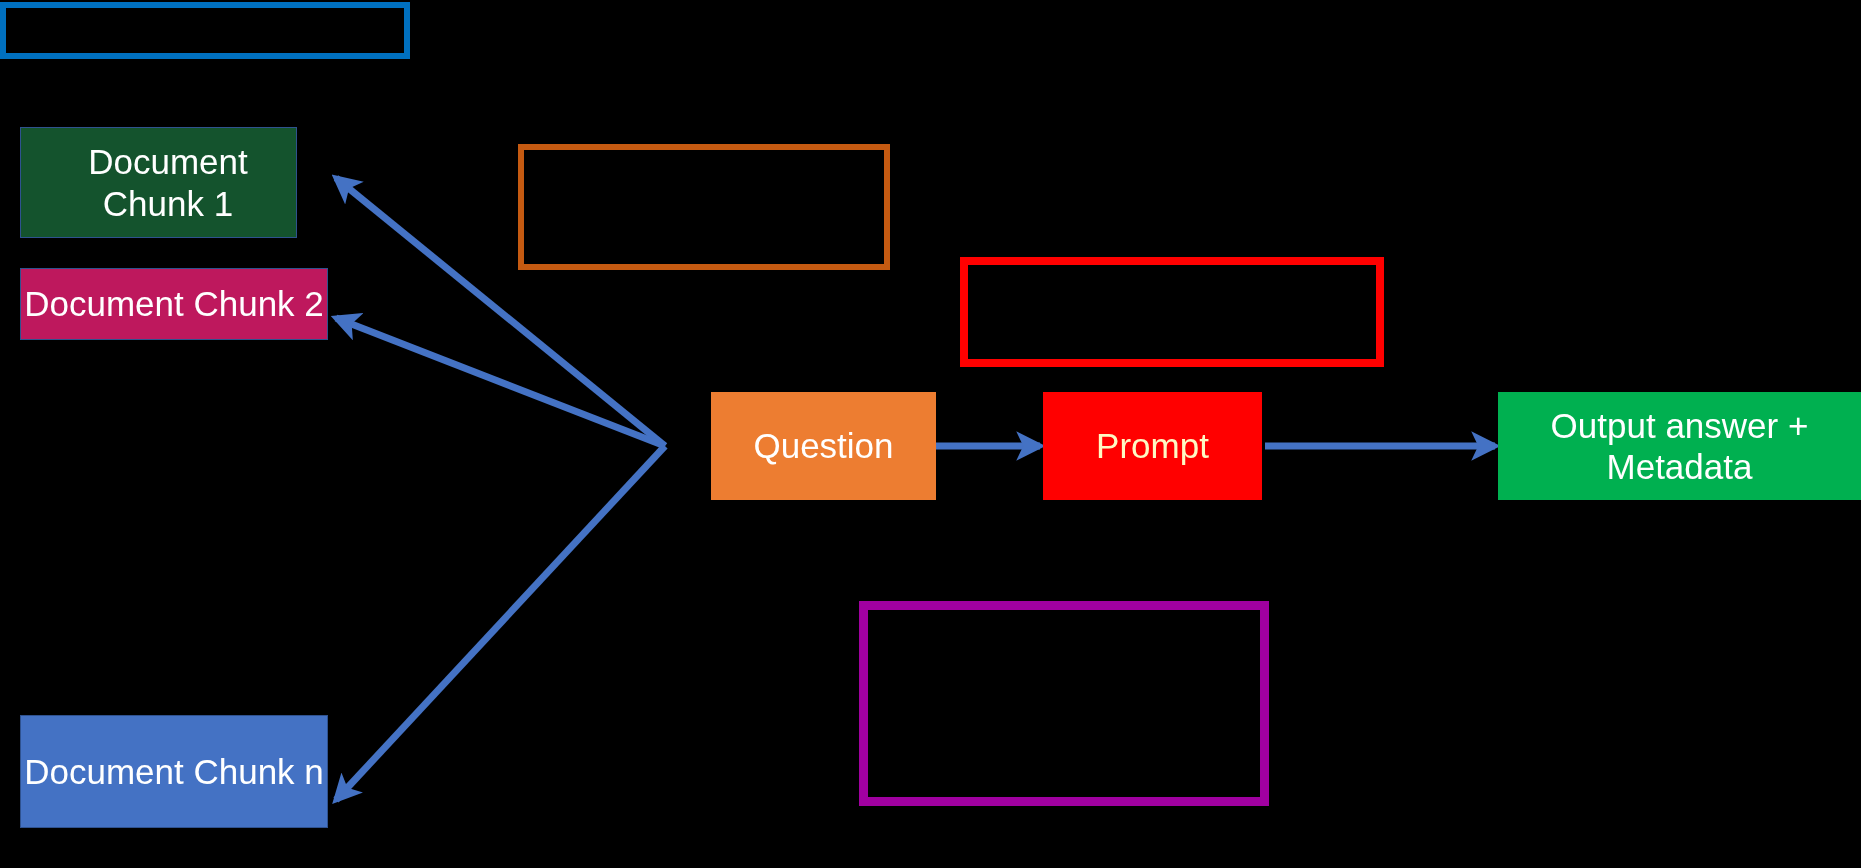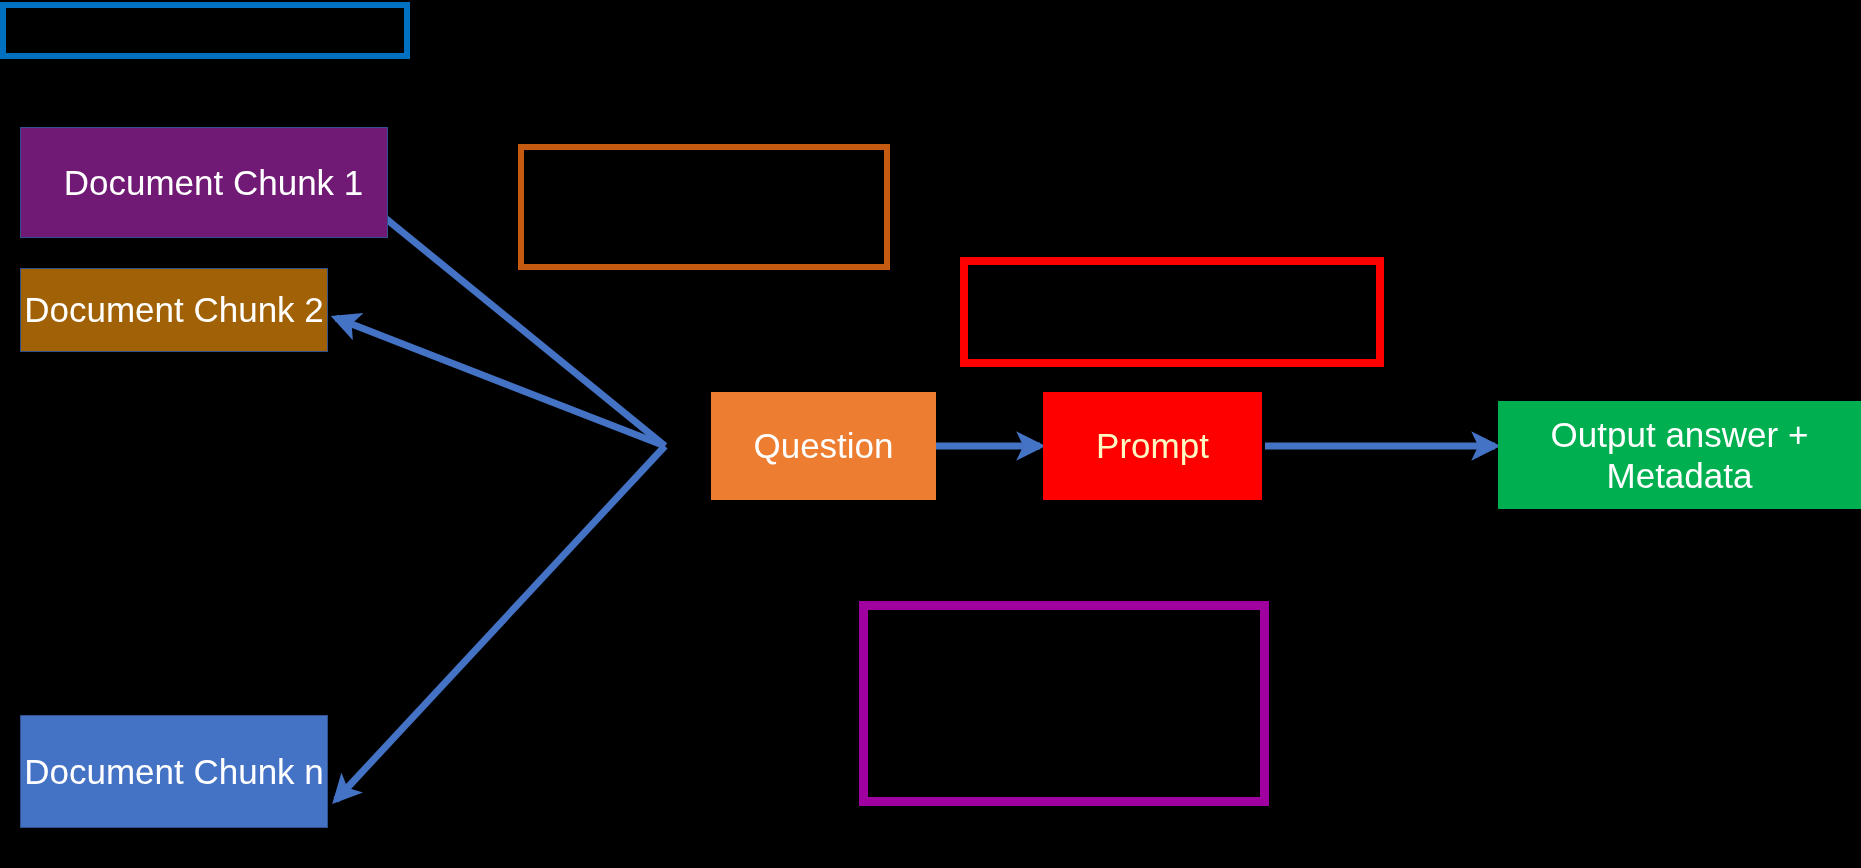--- a/index.html
+++ b/index.html
@@ -51,21 +51,20 @@
     background: #ED7D31;
     font-size: 35px;
   }
   .prompt-box {
     background: #FF0000;
     font-size: 35px;
   }
   .output-box {
     background: #00B050;
     font-size: 35px;
-    margin-top: 9px;
   }
 </style>
 </head>
 <body>
 
 <div id="canvas" style="width: 1861px; height: 868px; background: rgb(0, 0, 0);">
 
   <div class="outline-box" id="blue-outline" style="left: 0px; top: 2px; width: 410px; height: 57px; border: 6px solid rgb(0, 112, 192);"></div>
   <div class="outline-box" id="orange-outline" style="left: 518px; top: 144px; width: 372px; height: 126px; border: 6px solid rgb(197, 90, 17);"></div>
   <div class="outline-box" id="red-outline" style="left: 960px; top: 257px; width: 424px; height: 110px; border: 8px solid rgb(255, 0, 0);"></div>
@@ -79,25 +78,25 @@
     </defs>
     <g id="arrow-group">
         <line x1="665" y1="446" x2="336" y2="178" stroke="#4472C4" stroke-width="7" marker-end="url(#arrowhead)"></line>
         <line x1="665" y1="446" x2="336" y2="318" stroke="#4472C4" stroke-width="7" marker-end="url(#arrowhead)"></line>
         <line x1="665" y1="446" x2="336" y2="800" stroke="#4472C4" stroke-width="7" marker-end="url(#arrowhead)"></line>
         <line x1="890" y1="446" x2="1040" y2="446" stroke="#4472C4" stroke-width="7" marker-end="url(#arrowhead)"></line>
         <line x1="1265" y1="446" x2="1495" y2="446" stroke="#4472C4" stroke-width="7" marker-end="url(#arrowhead)"></line>
       </g>
   </svg>
 
-  <div class="node chunk-box" id="node-chunk1" style="left: 20px; top: 127px; width: 368px; height: 111px; background: #701a75; color: rgb(255, 255, 255); padding-left: 19px;">
+  <div class="node chunk-box" id="node-chunk1" style="left: 20px; top: 127px; width: 277px; height: 111px; background: #14532d; color: rgb(255, 255, 255); padding-left: 19px;">
     <span>Document Chunk 1</span>
   </div>
 
-  <div class="node chunk-box" id="node-chunk2" style="left: 20px; top: 268px; width: 308px; height: 84px; background: #a16207; color: rgb(255, 255, 255); justify-content: center;">
+  <div class="node chunk-box" id="node-chunk2" style="left: 20px; top: 268px; width: 308px; height: 72px; background: #be185d; color: rgb(255, 255, 255); justify-content: center;">
     <span>Document Chunk 2</span>
   </div>
 
   <div class="node chunk-box" id="node-chunkn" style="left: 20px; top: 715px; width: 308px; height: 113px; background: rgb(68, 114, 196); color: rgb(255, 255, 255);">
     <span>Document Chunk n</span>
   </div>
 
   <div class="node question-box" id="node-question" style="left: 663px; top: 392px; width: 225px; height: 108px; background: rgb(237, 125, 49); color: rgb(255, 255, 255); margin-left: 48px;">
     <span>Question</span>
   </div>

